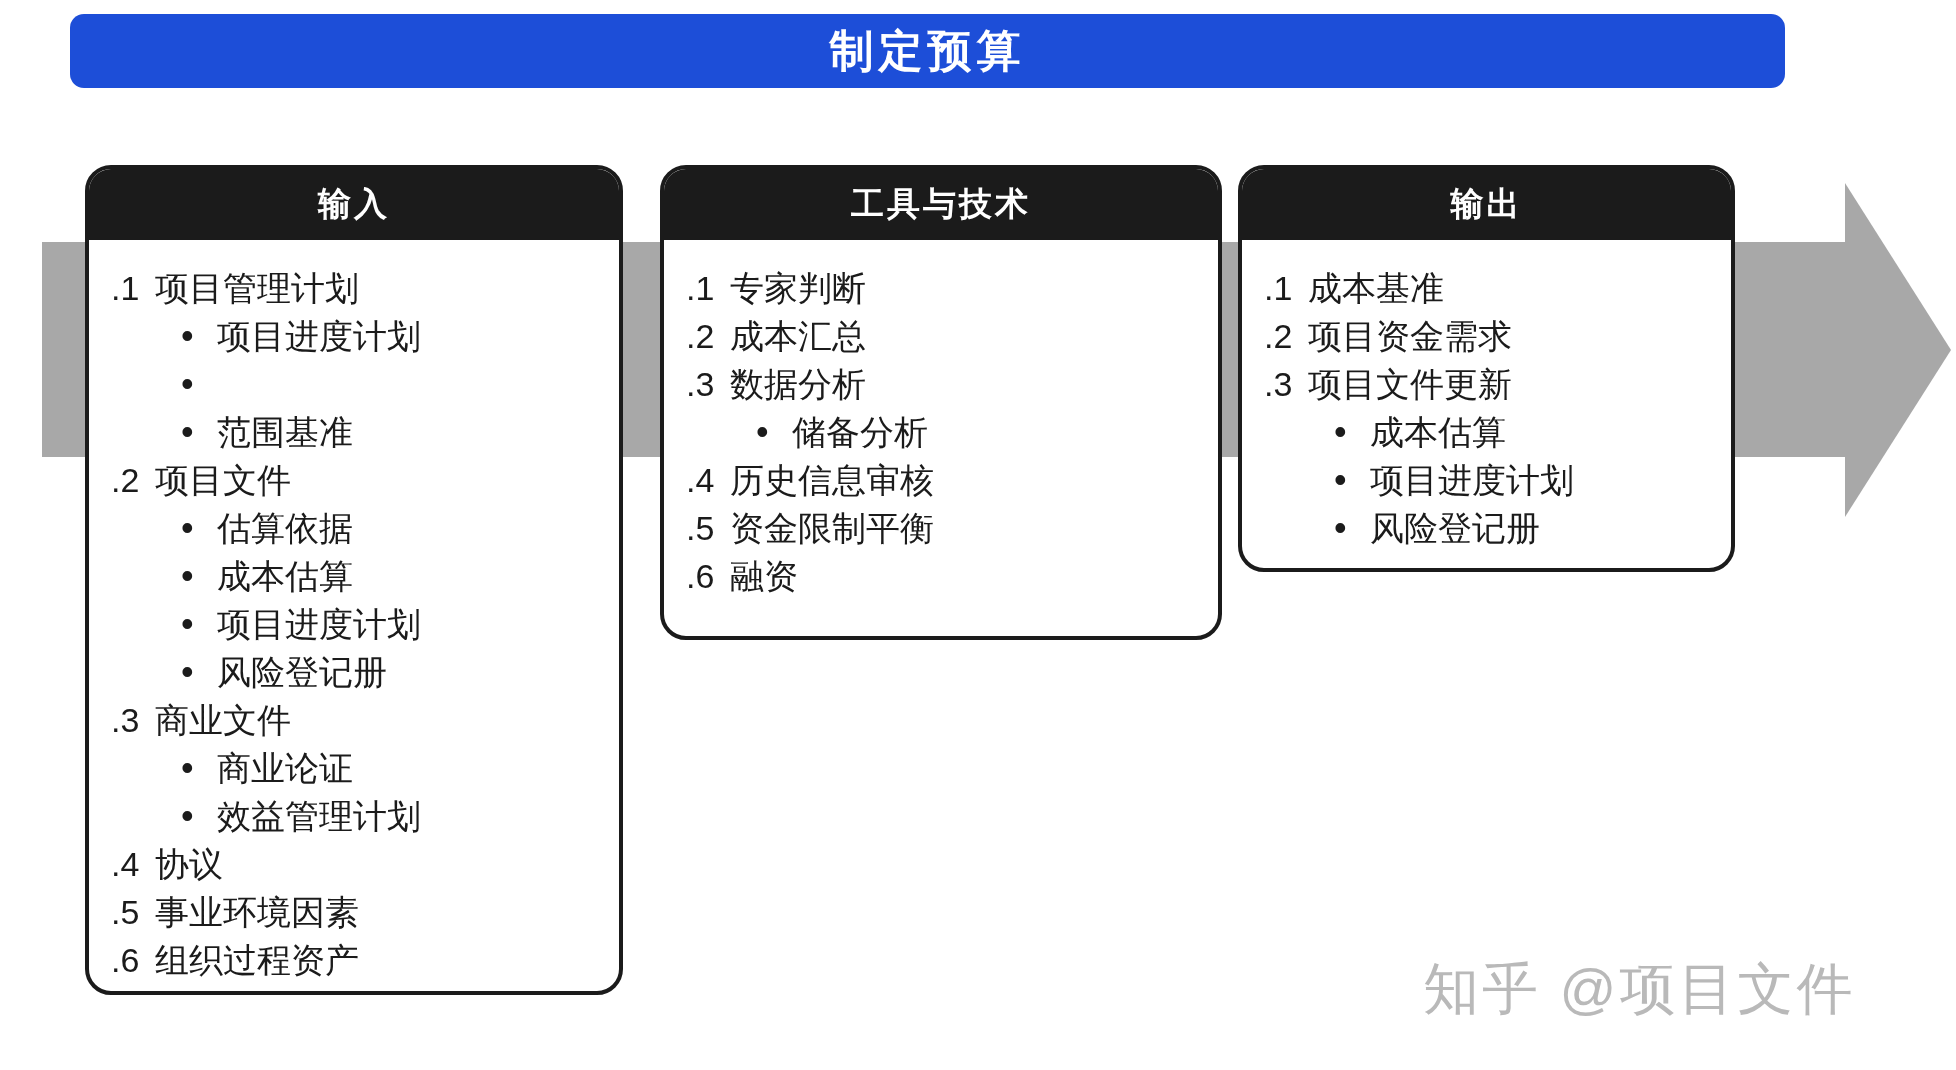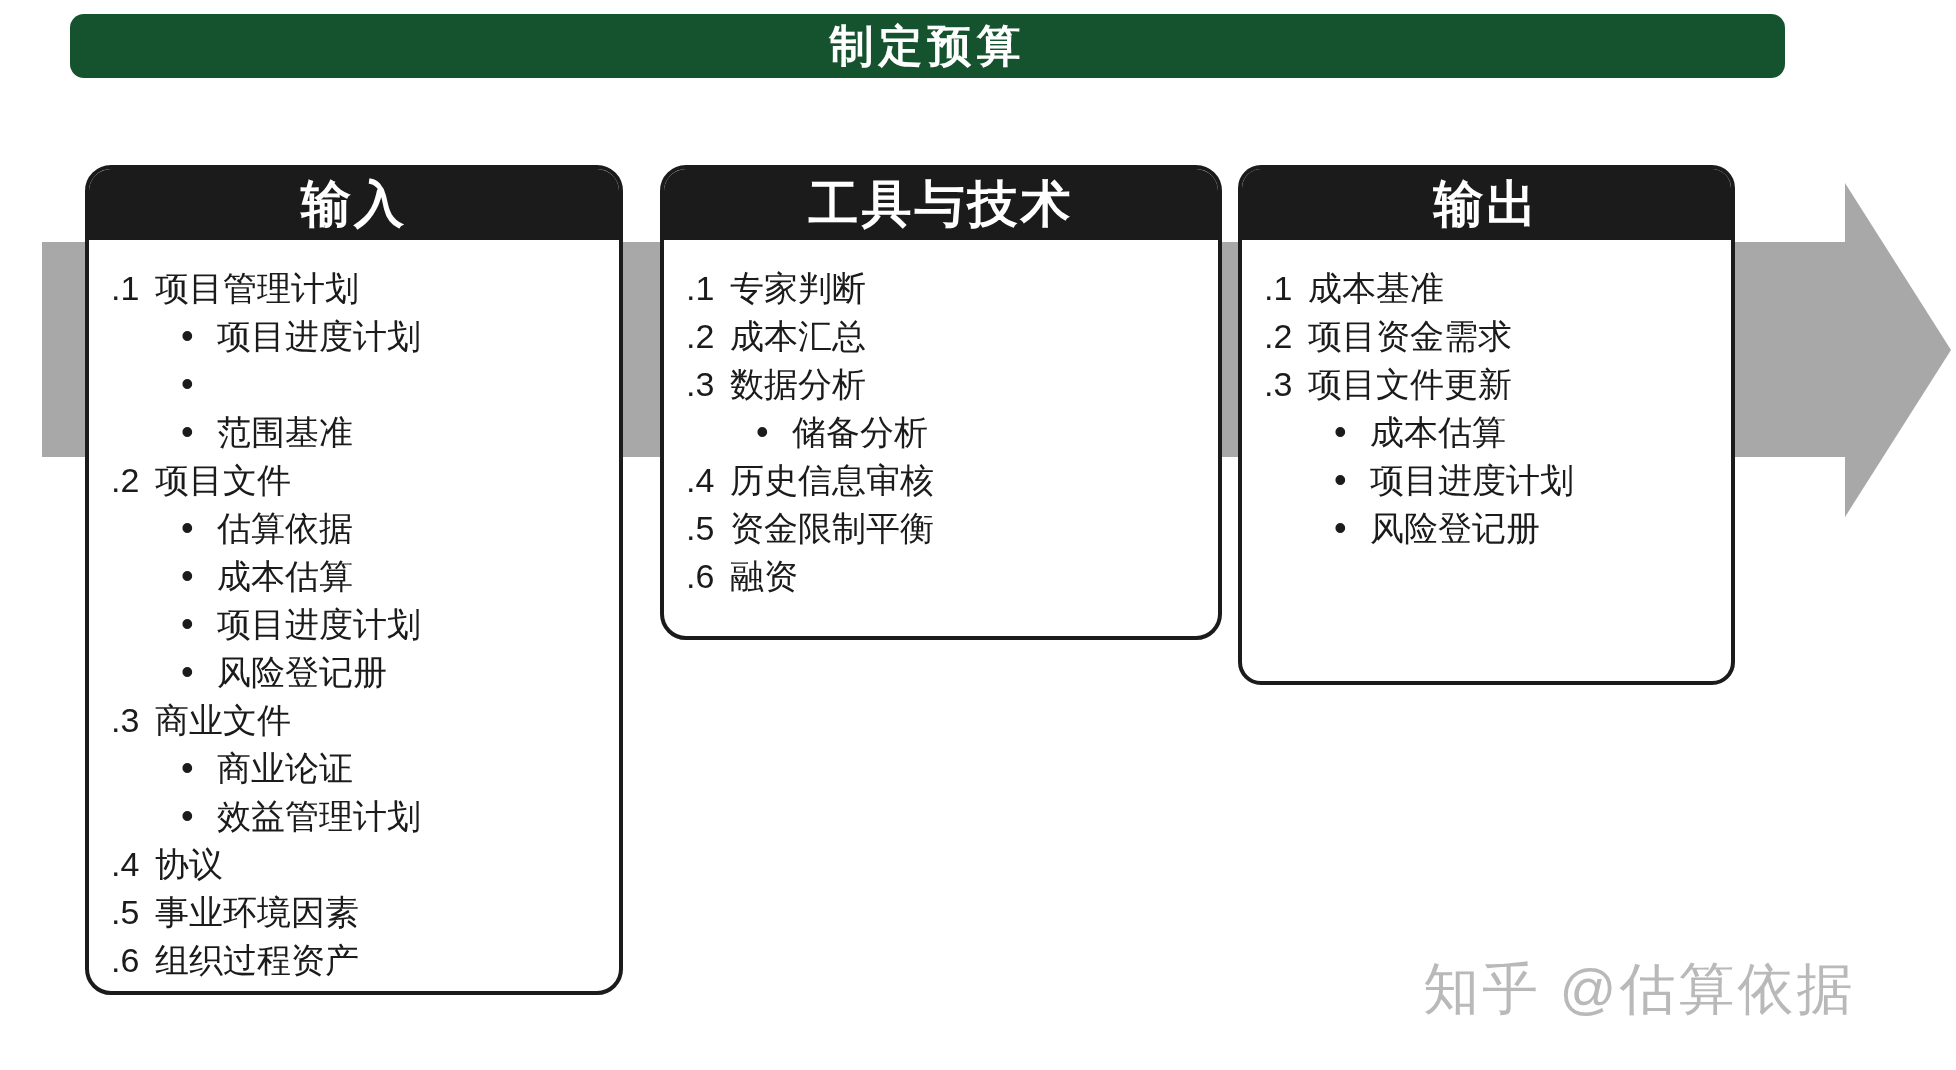--- a/index.html
+++ b/index.html
@@ -14,22 +14,22 @@
   .stage {
     position: relative;
     width: 1956px;
     height: 1070px;
   }
 
   
   .title-bar {
     position: absolute;
     left: 70px; top: 14px;
-    width: 1715px; height: 64px;
-    background: #14532d;
+    width: 1715px; height: 74px;
+    background: #1d4ed8;
     border-radius: 14px;
     display: flex; align-items: center; justify-content: center;
     color: #ffffff;
     font-size: 44px;
     font-weight: bold;
     letter-spacing: 5px;
     z-index: 2;
   }
 
   
@@ -55,28 +55,28 @@
     position: absolute;
     box-sizing: border-box;
     background: #ffffff;
     border: 4px solid #1b1b1b;
     border-radius: 26px;
     overflow: hidden;
     z-index: 1;
   }
   #box-inputs  { left: 85px;   top: 165px; width: 538px; height: 830px; }
   #box-tools   { left: 660px;  top: 165px; width: 562px; height: 475px; }
-  #box-outputs { left: 1238px; top: 165px; width: 497px; height: 520px; border-radius: 23px; }
+  #box-outputs { left: 1238px; top: 165px; width: 497px; height: 407px; }
 
   .box-header {
     height: 71px;
     background: #1b1b1b;
     color: #ffffff;
     display: flex; align-items: center; justify-content: center;
-    font-size: 50px;
+    font-size: 33px;
     font-weight: bold;
     letter-spacing: 3px;
   }
   .box-body {
     padding-top: 24px;
   }
   .item {
     display: flex;
     align-items: baseline;
     font-size: 34px;
@@ -256,15 +256,15 @@
           <span class="dot">•</span>
           <span class="label">项目进度计划</span>
         </div>
         <div class="item bullet">
           <span class="dot">•</span>
           <span class="label">风险登记册</span>
         </div>
       </div>
   </div>
 
-  <div class="watermark">知乎 @估算依据</div>
+  <div class="watermark">知乎 @项目文件</div>
 
 </div>
 
 </body></html>

